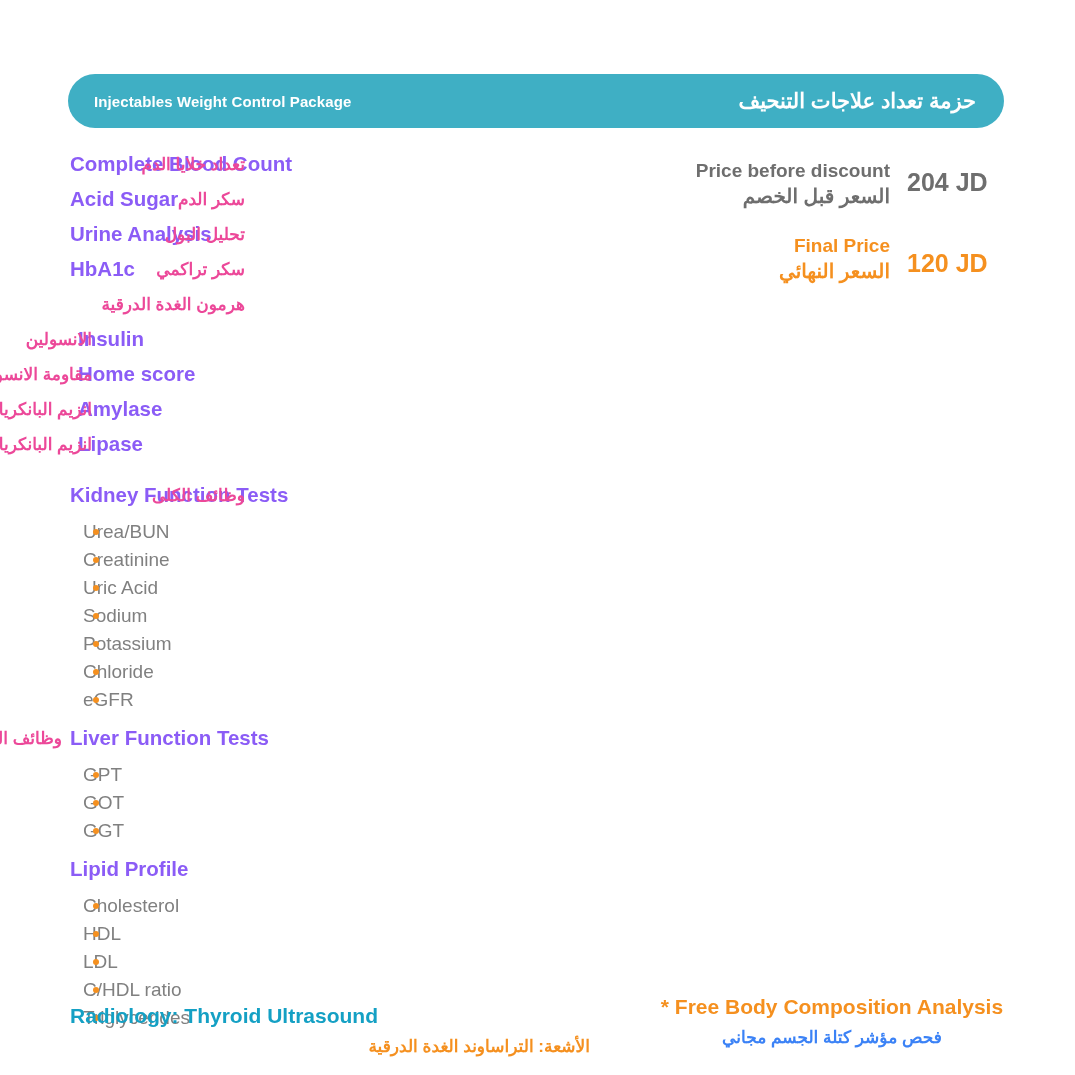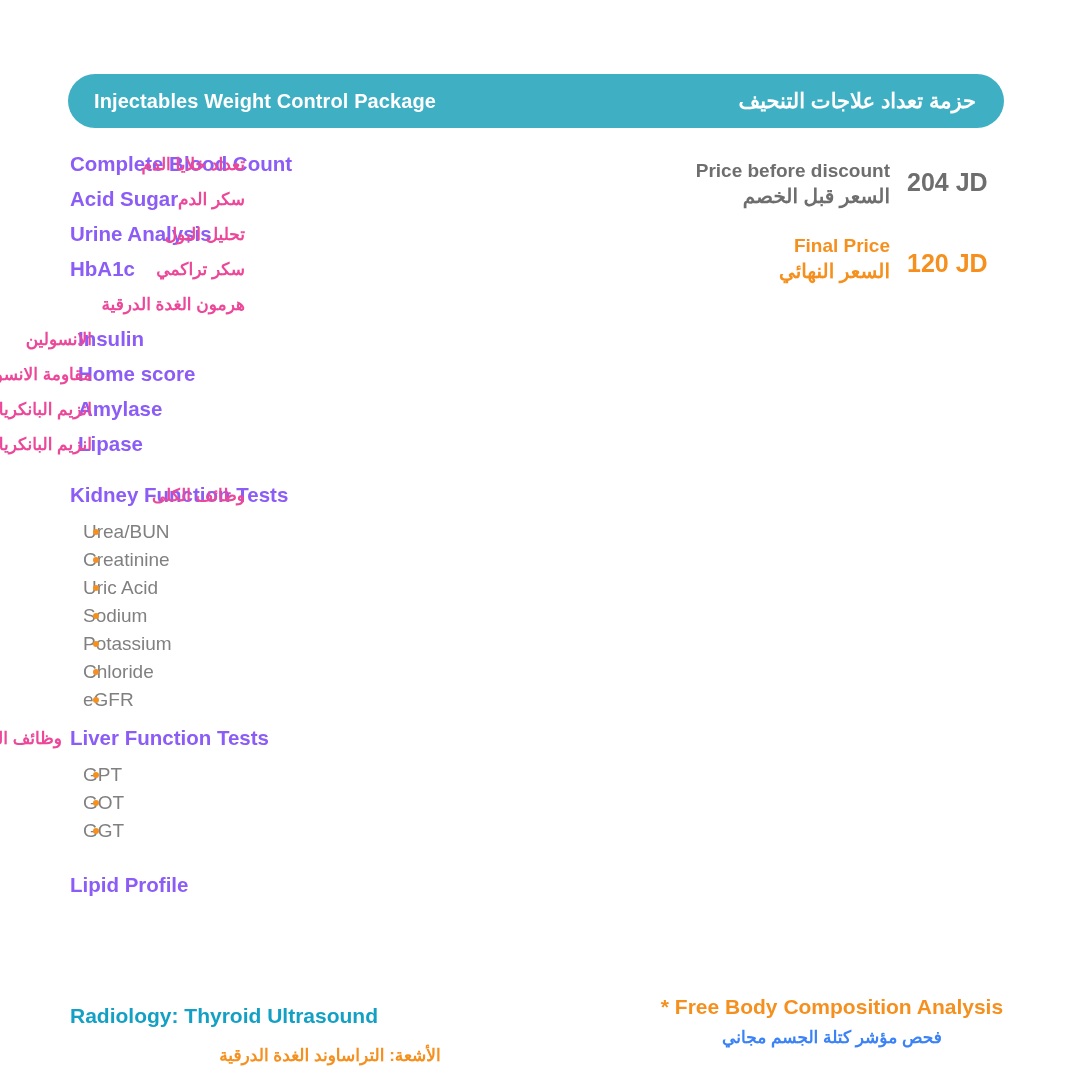--- a/index.html
+++ b/index.html
@@ -30,21 +30,21 @@
     background: #3FAFC4;
     border-radius: 27px;
     display: flex;
     align-items: center;
     justify-content: space-between;
     box-sizing: border-box;
     padding: 0 28px 0 26px;
   }
   .header-title-en {
     color: #ffffff;
-    font-size: 20px;
+    font-size: 15px;
     font-weight: bold;
     letter-spacing: 0.1px;
     white-space: nowrap;
   }
   .header-title-ar {
     color: #ffffff;
     font-size: 21px;
     font-weight: bold;
     direction: rtl;
     white-space: nowrap;
@@ -178,23 +178,23 @@
     font-size: 21px;
     font-weight: bold;
     line-height: 28px;
     white-space: nowrap;
   }
   .footer-left .f-ar {
     color: #F5901F;
     font-size: 17px;
     font-weight: bold;
     direction: rtl;
-    text-align: center;
+    text-align: right;
     line-height: 27px;
-    margin-top: 12px;
+    margin-top: 3px;
     white-space: nowrap;
   }
   .footer-right {
     position: absolute;
     right: 28px;
     top: 992px;
     width: 430px;
     text-align: center;
   }
   .footer-right .f-en {
@@ -275,23 +275,30 @@
       </ul>
       <div class="test-row" style="margin-top: 12px;">
         <div class="test-en">Liver Function Tests</div>
         <div class="test-ar ar-col-c">وظائف الكبد</div>
       </div>
       <ul class="bullets">
         <li><span class="dot"></span><span>GPT</span></li>
         <li><span class="dot"></span><span>GOT</span></li>
         <li><span class="dot"></span><span>GGT</span></li>
       </ul>
-      <div class="test-row" style="margin-top: 28px;">
+      <div class="test-row" style="margin-top: 12px;">
         <div class="test-en">Lipid Profile</div>
       </div>
+      <ul class="bullets">
+        <li><span class="dot"></span><span>Cholesterol</span></li>
+        <li><span class="dot"></span><span>HDL</span></li>
+        <li><span class="dot"></span><span>LDL</span></li>
+        <li><span class="dot"></span><span>C/HDL ratio</span></li>
+        <li><span class="dot"></span><span>Triglycerides</span></li>
+      </ul>
     </div>
 
   <div class="price-block">
     <div class="price-group before">
       <div class="price-labels">
         <div class="price-label-en">Price before discount</div>
         <div class="price-label-ar">السعر قبل الخصم</div>
       </div>
       <div class="price-amount">204 JD</div>
     </div>

